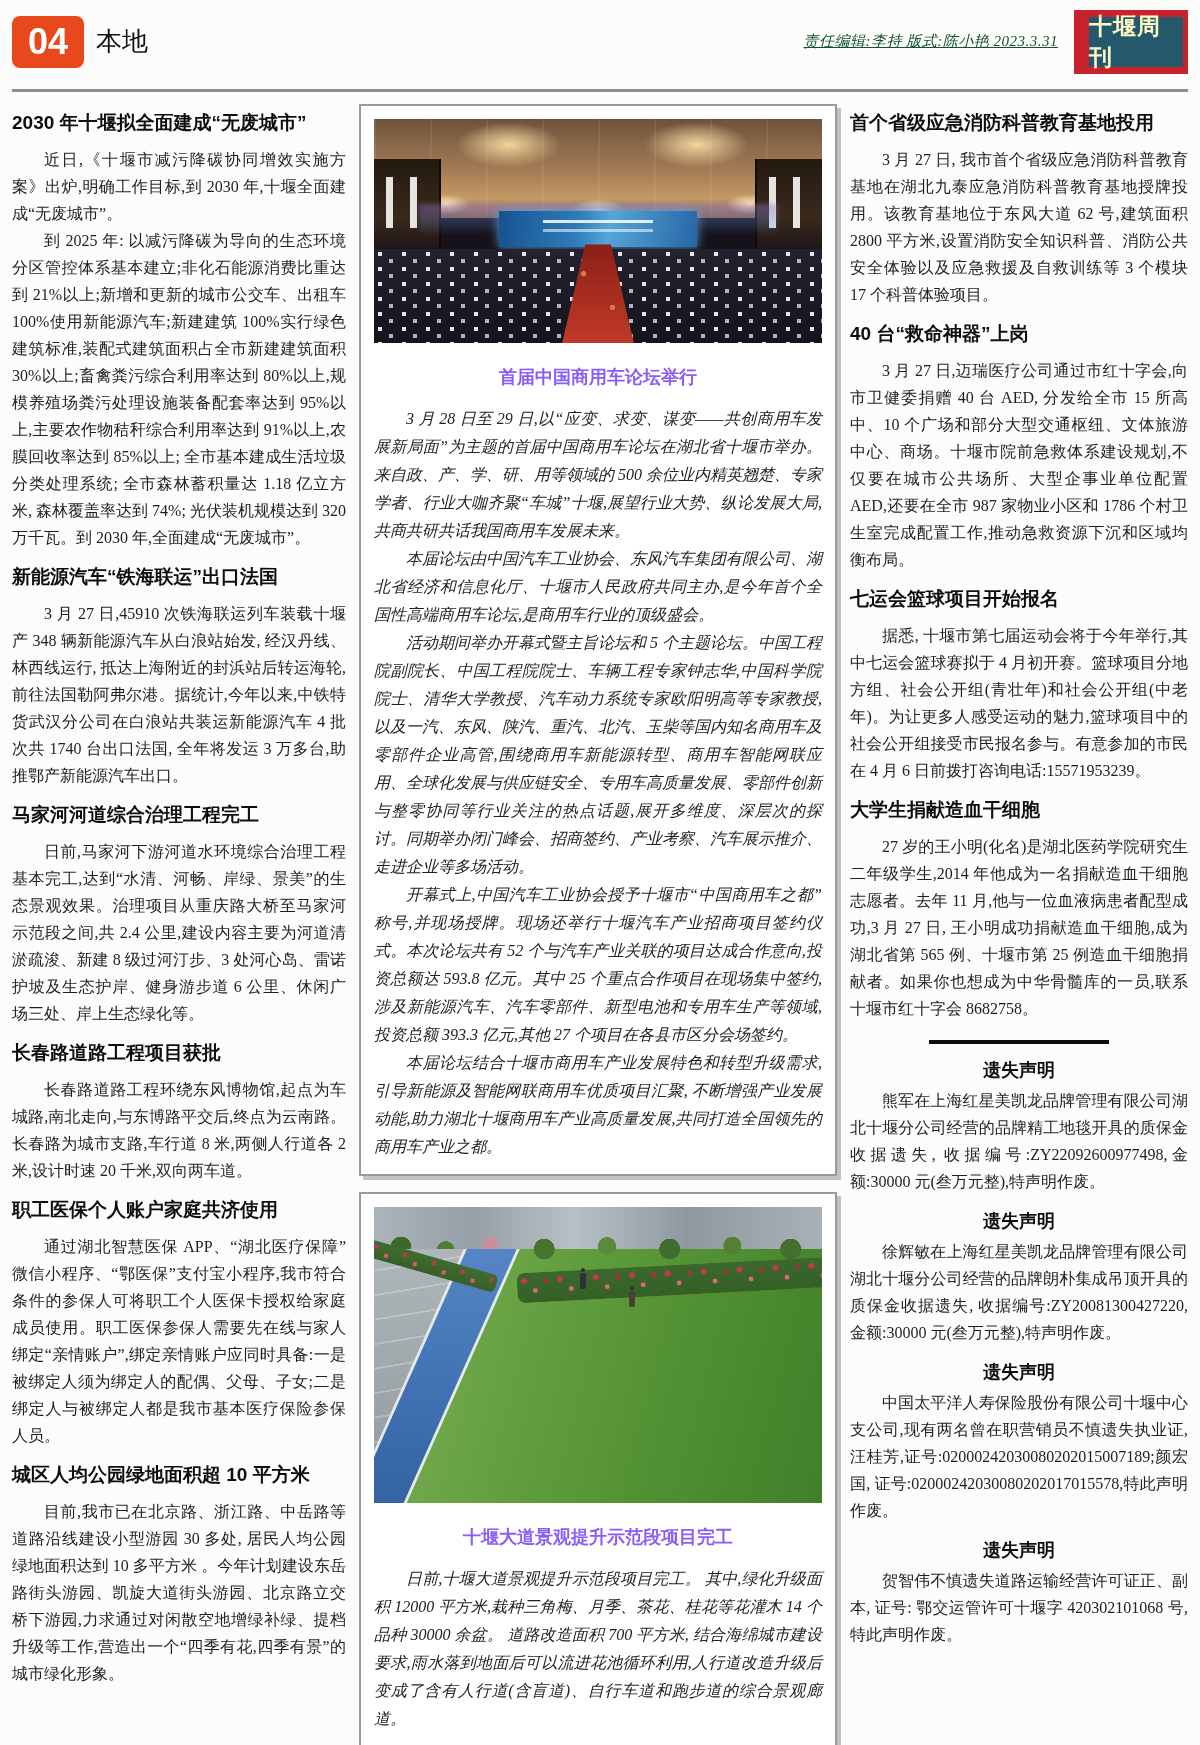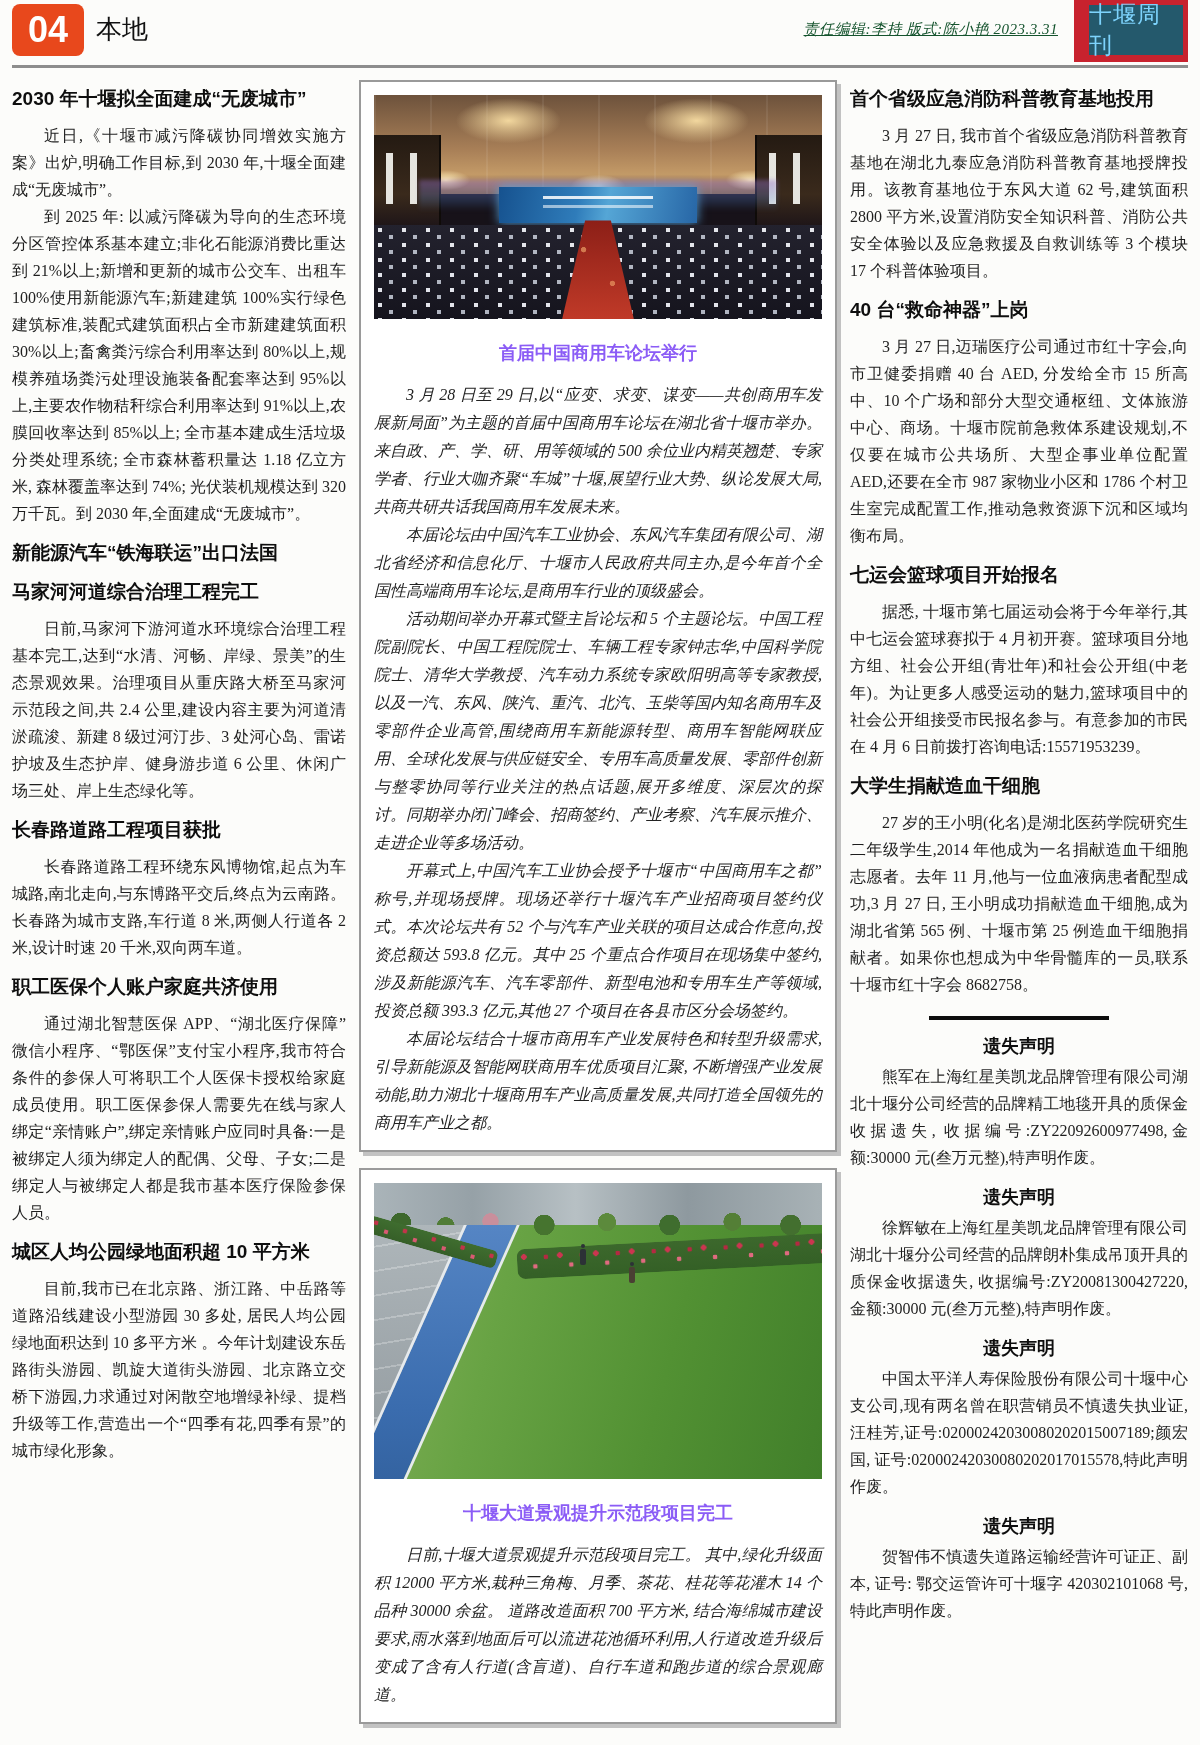--- a/index.html
+++ b/index.html
@@ -4,38 +4,38 @@
 <style>
   *{margin:0;padding:0;box-sizing:border-box}
   html,body{width:1200px}
   body{
     height:1745px;overflow:hidden;background:#fcfcfa;color:#1b1b1b;
     font-family:"Liberation Serif","DejaVu Serif",serif;
   }
   .page{padding:0 12px}
 
   
-  .header{height:68px;display:flex;align-items:center;border-bottom:3px solid #8d8d8d;padding-bottom:6px}
+  .header{height:92px;display:flex;align-items:center;border-bottom:3px solid #8d8d8d;padding-bottom:6px}
   .pagenum{
     width:72px;height:52px;background:#e8481c;color:#fff;border-radius:8px;
     display:flex;align-items:center;justify-content:center;
     font-family:"Liberation Sans","DejaVu Sans",sans-serif;font-weight:bold;font-size:36px;
   }
   .section-label{
     font-family:"Liberation Sans","DejaVu Sans",sans-serif;font-weight:normal;
     font-size:26px;margin-left:12px;color:#111;
   }
   .editor-line{
     margin-left:auto;font-style:italic;font-size:15px;color:#14532d;
     padding-right:16px;letter-spacing:.5px;white-space:nowrap;text-decoration:underline;
   }
   .masthead{width:114px;height:64px;background:#c8222e;position:relative;padding:7px 5px 7px 15px;flex:none}
   .masthead-inner{
-    height:100%;background:#24596c;color:#7dd3fc;display:flex;align-items:center;justify-content:center;
-    font-weight:normal;font-size:23px;letter-spacing:1px;font-family:"Liberation Serif","DejaVu Serif",serif;
+    height:100%;background:#24596c;color:#fef9c3;display:flex;align-items:center;justify-content:center;
+    font-weight:bold;font-size:23px;letter-spacing:1px;font-family:"Liberation Serif","DejaVu Serif",serif;
   }
 
   
   .content{display:flex;justify-content:space-between;padding-top:12px}
   .col-left{width:334px}
   .col-mid{width:478px}
   .col-right{width:338px}
 
   .a-title{
     font-family:"Liberation Sans","DejaVu Sans",sans-serif;font-weight:bold;
@@ -196,20 +196,23 @@
       <article class="art">
         <h2 class="a-title">2030 年十堰拟全面建成“无废城市”</h2>
         <div class="a-body">
           <p>近日,《十堰市减污降碳协同增效实施方案》出炉,明确工作目标,到 2030 年,十堰全面建成“无废城市”。</p>
           <p>到 2025 年: 以减污降碳为导向的生态环境分区管控体系基本建立;非化石能源消费比重达到 21%以上;新增和更新的城市公交车、出租车 100%使用新能源汽车;新建建筑 100%实行绿色建筑标准,装配式建筑面积占全市新建建筑面积 30%以上;畜禽粪污综合利用率达到 80%以上,规模养殖场粪污处理设施装备配套率达到 95%以上,主要农作物秸秆综合利用率达到 91%以上,农膜回收率达到 85%以上; 全市基本建成生活垃圾分类处理系统; 全市森林蓄积量达 1.18 亿立方米, 森林覆盖率达到 74%; 光伏装机规模达到 320 万千瓦。到 2030 年,全面建成“无废城市”。</p>
         </div>
       </article>
 
       <article class="art">
         <h2 class="a-title">新能源汽车“铁海联运”出口法国</h2>
+        <div class="a-body">
+          <p>3 月 27 日,45910 次铁海联运列车装载十堰产 348 辆新能源汽车从白浪站始发, 经汉丹线、林西线运行, 抵达上海附近的封浜站后转运海轮,前往法国勒阿弗尔港。据统计,今年以来,中铁特货武汉分公司在白浪站共装运新能源汽车 4 批次共 1740 台出口法国, 全年将发运 3 万多台,助推鄂产新能源汽车出口。</p>
+        </div>
       </article>
 
       <article class="art">
         <h2 class="a-title">马家河河道综合治理工程完工</h2>
         <div class="a-body">
           <p>日前,马家河下游河道水环境综合治理工程基本完工,达到“水清、河畅、岸绿、景美”的生态景观效果。治理项目从重庆路大桥至马家河示范段之间,共 2.4 公里,建设内容主要为河道清淤疏浚、新建 8 级过河汀步、3 处河心岛、雷诺护坡及生态护岸、健身游步道 6 公里、休闲广场三处、岸上生态绿化等。</p>
         </div>
       </article>
 
       <article class="art">

